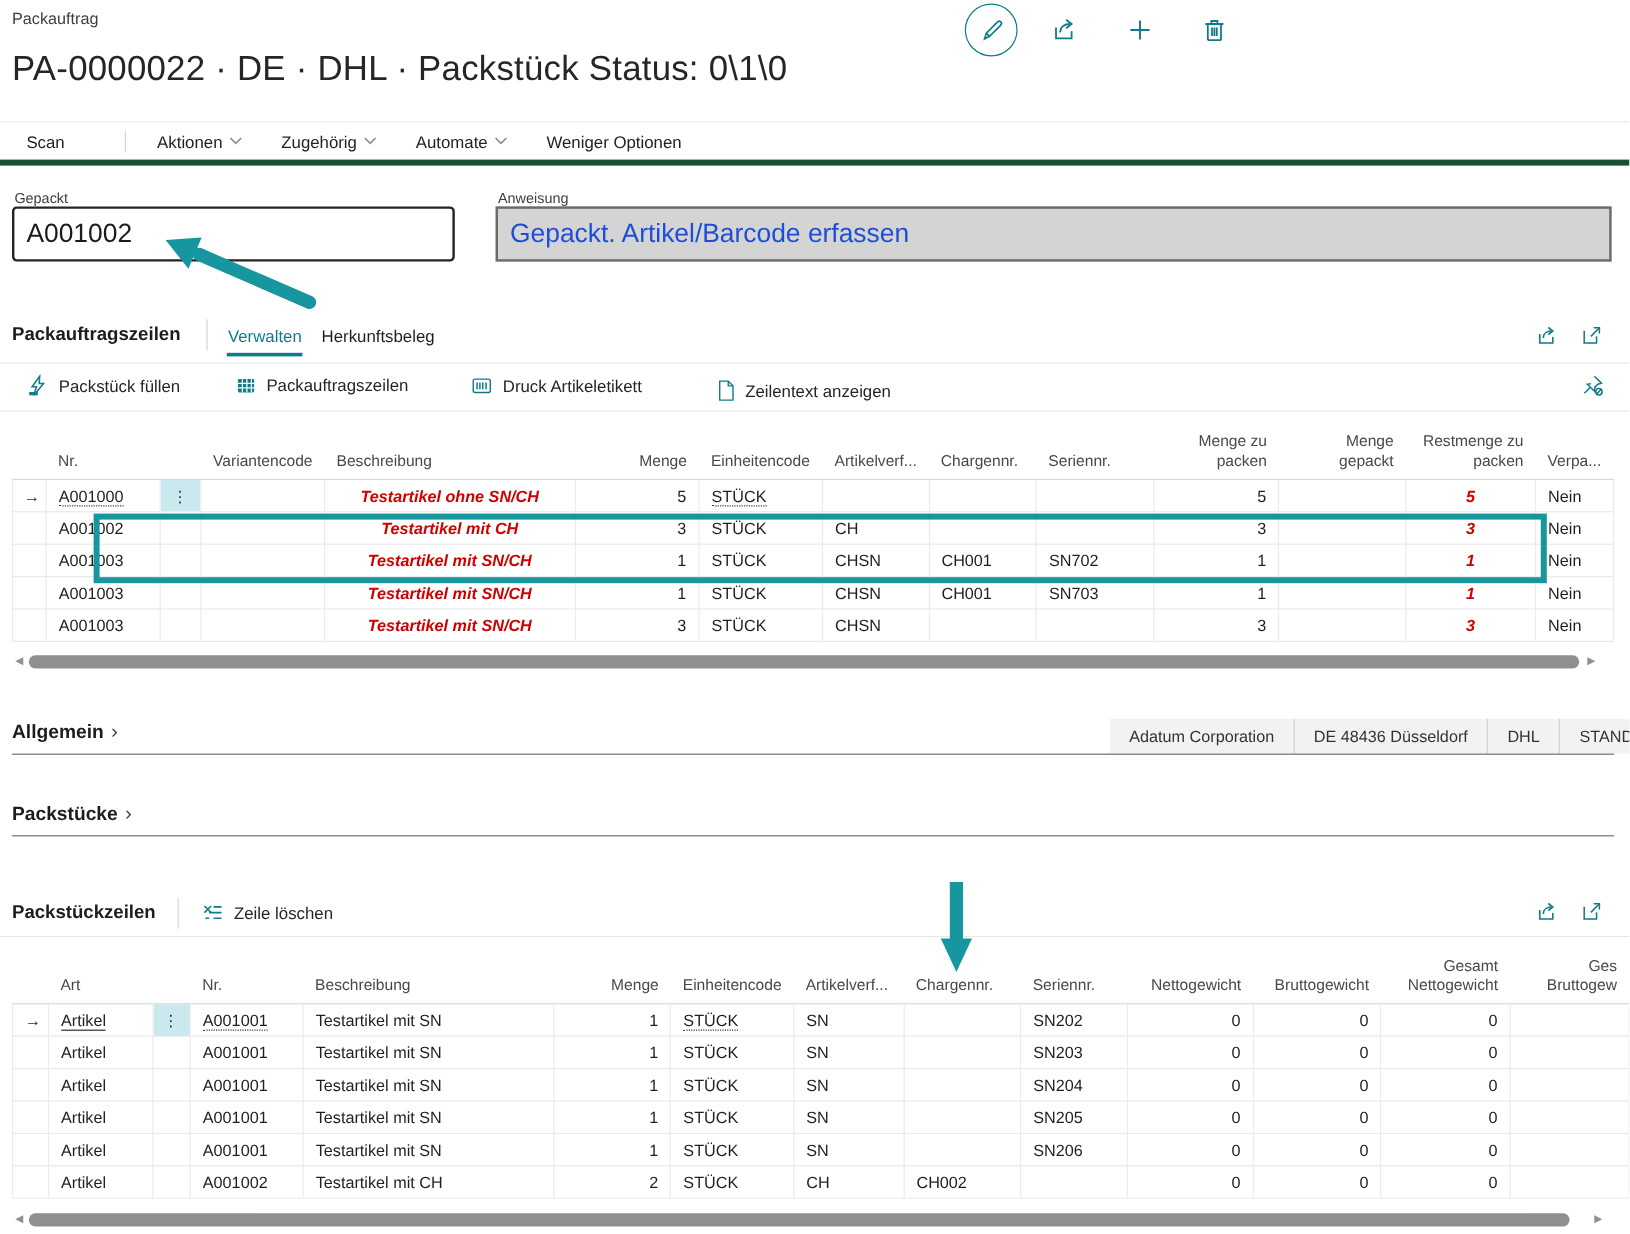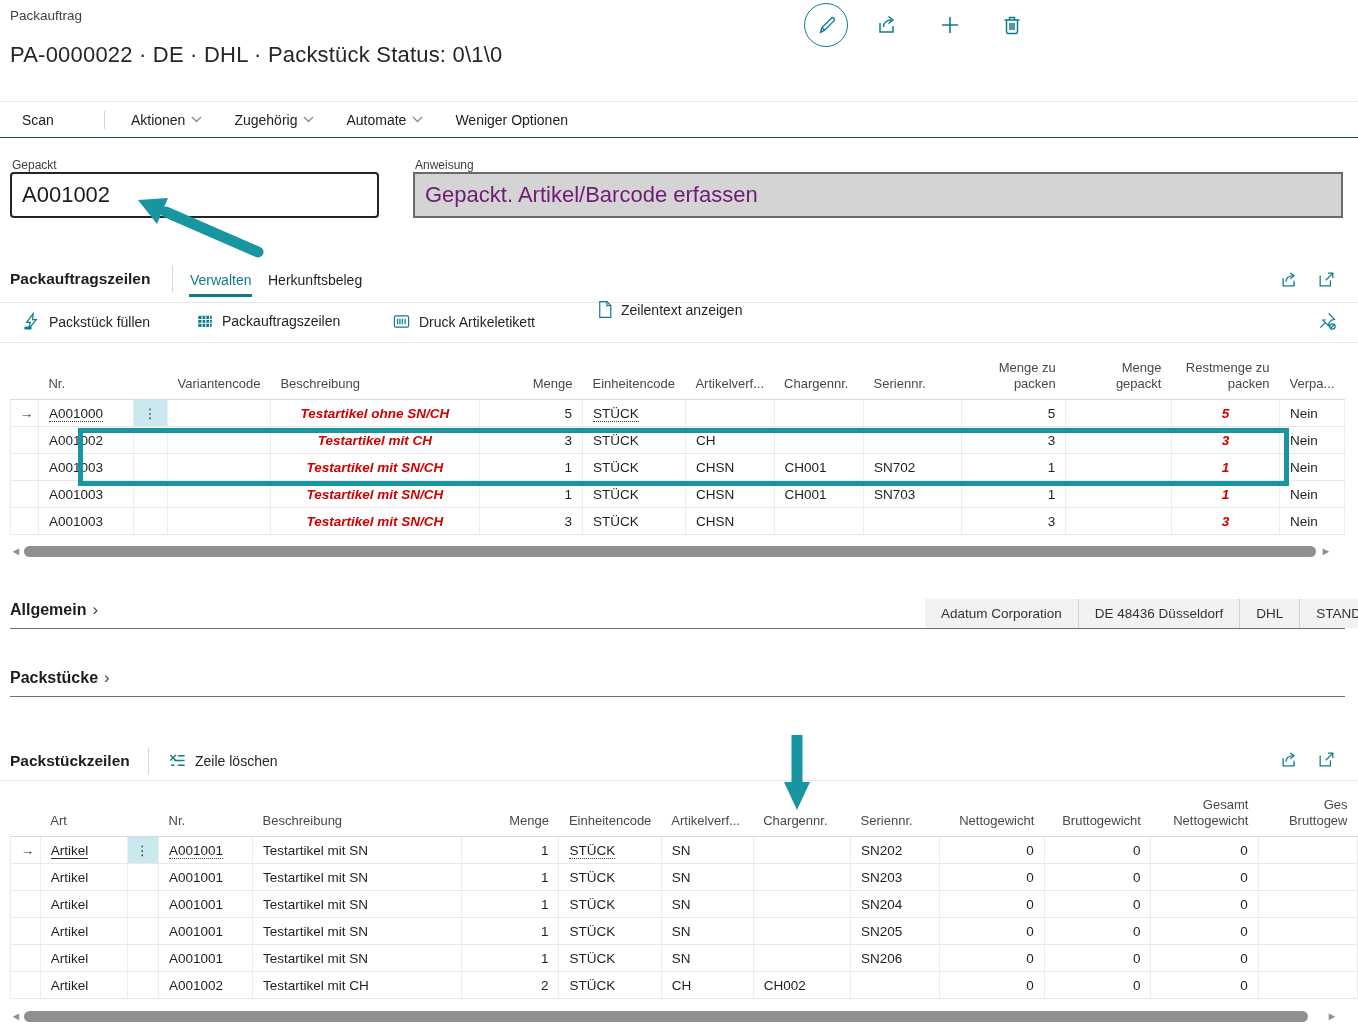--- a/index.html
+++ b/index.html
@@ -4,33 +4,33 @@
 <style>
   * { margin:0; padding:0; box-sizing:border-box; }
   html,body { background:#ffffff; }
   body { font-family:"Liberation Sans", sans-serif; color:#1f1f1f; }
   #app { position:relative; width:1358px; height:1028px; background:#fff; overflow:hidden; }
 
   .abs { position:absolute; }
 
   
   .breadcrumb { left:10px; top:8px; font-size:13.5px; color:#3f3f3f; cursor:pointer; }
-  .page-title { left:10px; top:42px; font-size:22px; font-weight:300; color:#262626; letter-spacing:.2px; }
+  .page-title { left:10px; top:42px; font-size:29px; font-weight:300; color:#262626; letter-spacing:.2px; }
   .action-btn { width:24px; height:24px; display:flex; align-items:center; justify-content:center; cursor:pointer; }
   .pencil-wrap { left:804px; top:3px; width:44px; height:44px; border:1.4px solid #0e7c8a; border-radius:50%; display:flex; align-items:center; justify-content:center; cursor:pointer; }
 
   
-  .menubar { left:0; top:101px; width:1358px; height:37px; border-top:1px solid #eaeaea; border-bottom:1px solid #14532d; display:flex; align-items:center; padding-left:22px; font-size:14px; }
+  .menubar { left:0; top:101px; width:1358px; height:37px; border-top:1px solid #eaeaea; border-bottom:5px solid #14532d; display:flex; align-items:center; padding-left:22px; font-size:14px; }
   .menu-item { display:flex; align-items:center; gap:6px; color:#222; cursor:pointer; margin-right:32px; white-space:nowrap; }
   .menu-divider { width:1px; height:18px; background:#d4d4d4; margin:0 26px 0 18px; }
 
   
   .field-label { font-size:12px; color:#3d3d3d; }
   .scan-input { left:10px; top:172px; width:369px; height:46px; border:2px solid #242424; border-radius:4px; font-size:22px; padding:0 10px; font-family:"Liberation Sans",sans-serif; color:#1c1c1c; background:#fff; }
-  .anweisung-box { left:413px; top:172px; width:930px; height:46px; background:#d4d4d4; border:2px solid #6b6b6b; font-size:22px; color:#701a75; display:flex; align-items:center; padding:0 10px;text-align:right; }
+  .anweisung-box { left:413px; top:172px; width:930px; height:46px; background:#d4d4d4; border:2px solid #6b6b6b; font-size:22px; color:#1d4ed8; display:flex; align-items:center; padding:0 10px;text-align:right; }
 
   
   .sec-title { font-size:15.5px; font-weight:700; color:#1d1d1d; }
   .v-divider { width:1px; height:26px; background:#d6d6d6; }
   .tab { font-size:14px; cursor:pointer; }
   .tab.active { color:#0e7c8a; }
   .tab-underline { position:absolute; height:2.5px; background:#0e7c8a; }
   .hairline { position:absolute; left:0; width:1358px; height:1px; background:#e6e6e6; }
   .toolbar-btn { display:flex; align-items:center; gap:8px; font-size:14px; color:#252525; cursor:pointer; }
   .icon-btn { cursor:pointer; display:flex; align-items:center; justify-content:center; }
@@ -179,21 +179,21 @@
   </div>
   <div class="abs toolbar-btn" style="left:392px;top:312px;">
     <svg class="ic" width="19" height="19" viewBox="0 0 24 24" fill="none" stroke="#0e7c8a" stroke-width="1.5">
       <rect x="3" y="5" width="18" height="14" rx="2"></rect>
       <g stroke-width="1.6">
           <path d="M7 8.5 v7 M10 8.5 v7 M13 8.5 v7 M16.5 8.5 v7"></path>
         </g>
     </svg>
     <span>Druck Artikeletikett</span>
   </div>
-  <div class="abs toolbar-btn" style="left:596px;top:300px;">
+  <div class="abs toolbar-btn" style="left:596px;top:316px;">
     <svg class="ic" width="17" height="19" viewBox="0 0 20 24" fill="none" stroke="#0e7c8a" stroke-width="1.5">
       <path d="M4 2 h9 l5 5 v15 H4 z"></path>
         <path d="M13 2 v5 h5"></path>
     </svg>
     <span>Zeilentext anzeigen</span>
   </div>
   <div class="abs icon-btn" style="left:1317px;top:311px;">
     <svg class="ic" width="20" height="20" viewBox="0 0 24 24" fill="none" stroke="#0e7c8a" stroke-width="1.5">
       <path d="M14 3 l7 7 -3.5 1 -3 3 -.5 4 -4-4 -6 6 M10.5 10.5 l-3.5 .5 3 3"></path>
       <circle cx="18.5" cy="18.5" r="3.2"></circle>

